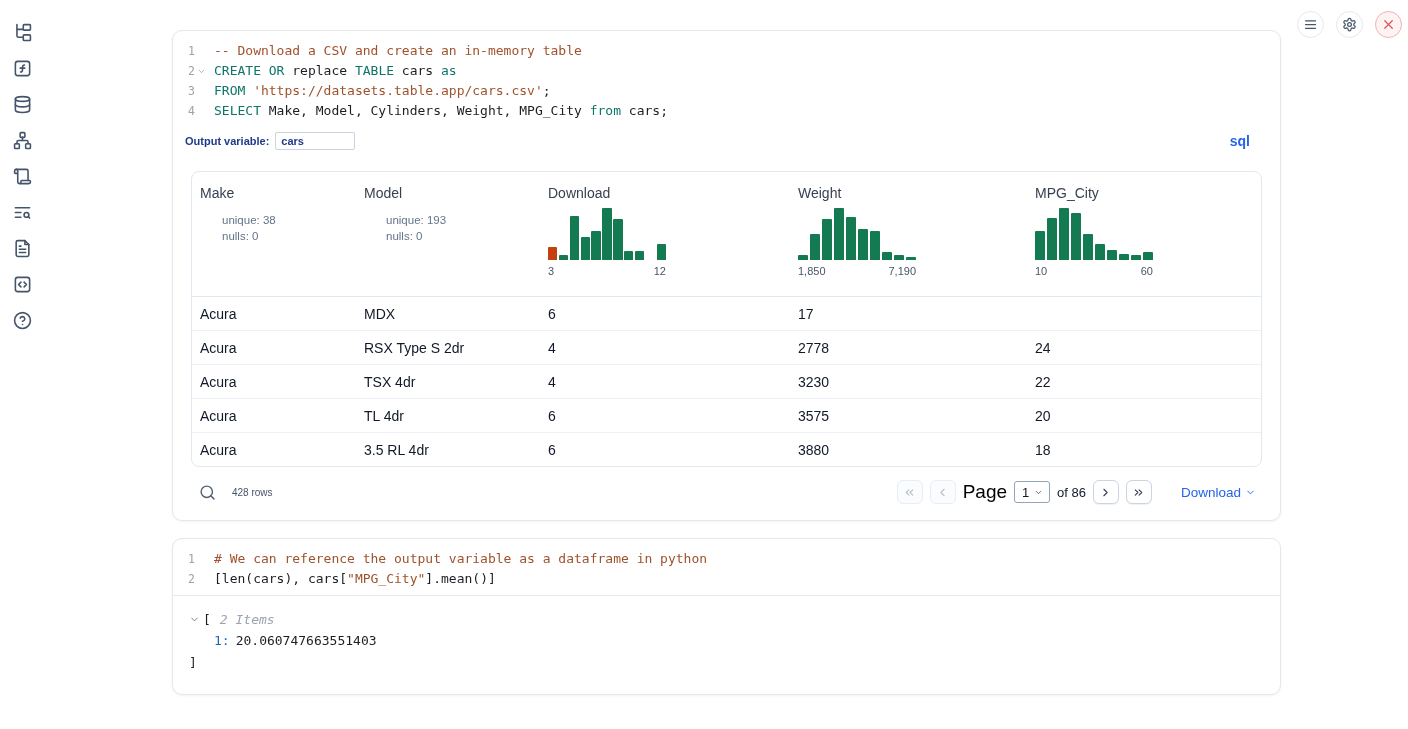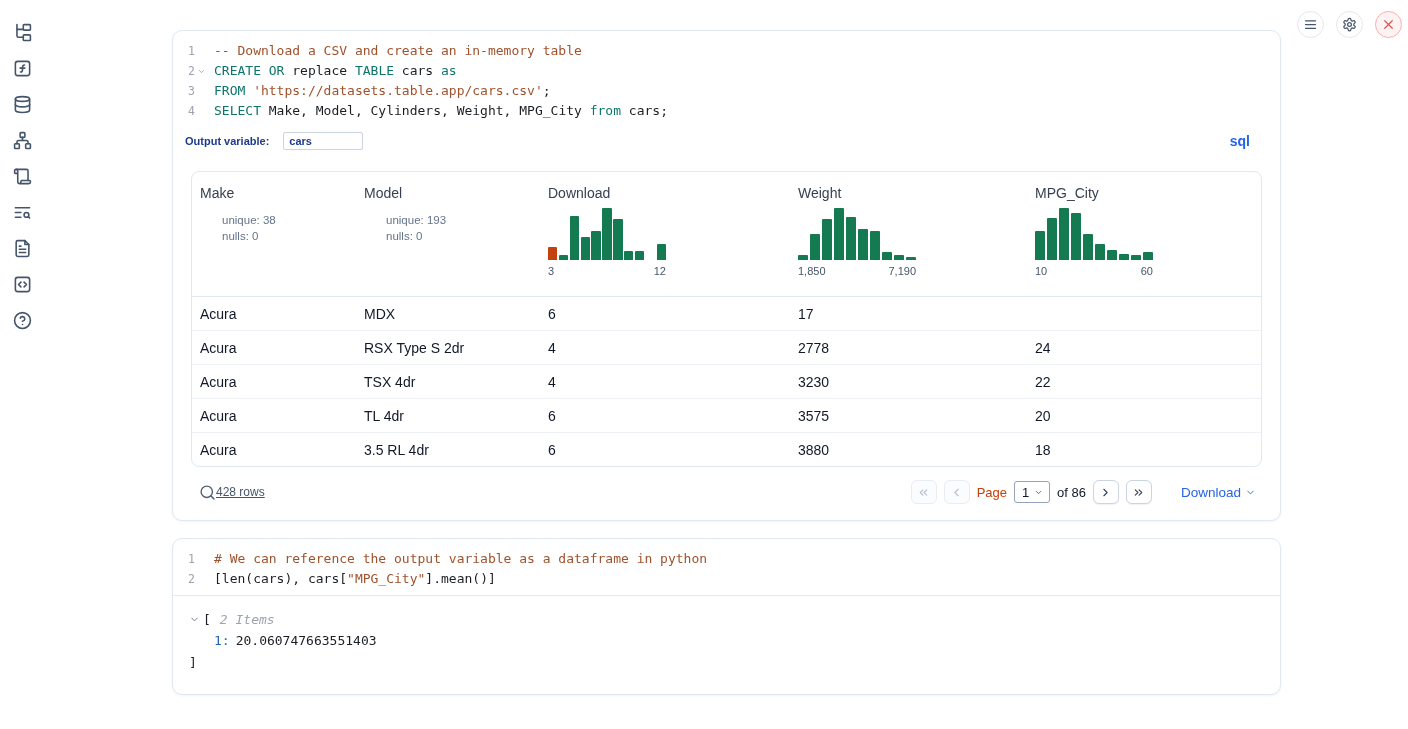--- a/index.html
+++ b/index.html
@@ -37,21 +37,21 @@
   .fold { width: 13px; flex: none; color: #8b95a5; display: flex; align-items: center;
     justify-content: center; }
   .fold .fold-ic { width: 9px; height: 9px; }
   .code-text { padding-left: 6px; white-space: pre; color: #1b1f24; }
   .tok-kw { color: #0e7569; }
   .tok-comment { color: #a0522d; }
   .tok-str { color: #a0522d; }
   .tok-plain { color: #1b1f24; }
 
   
-  .outvar-bar { display: flex; align-items: center; gap: 14px; padding: 5px 30px 7px 12px; }
+  .outvar-bar { display: flex; align-items: center; gap: 6px; padding: 5px 30px 7px 12px; }
   .outvar-label { font-size: 11px; font-weight: 700; color: #1e3a8a; }
   .outvar-input { width: 80px; height: 18px; border: 1px solid #cbd5e1; border-radius: 2px;
     font-size: 11px; font-weight: 700; color: #1e3a8a; padding: 0 5px;
     font-family: "Liberation Sans", sans-serif; outline: none; }
   .lang-badge { margin-left: auto; font-size: 14px; font-weight: 700; color: #2563eb; }
 
   
   .table-wrap { margin: 14px 18px 0; border: 1px solid #e2e8f0; border-radius: 8px;
     overflow: hidden; }
   .t-grid { display: grid; grid-template-columns: 164px 184px 250px 237px 1fr; }
@@ -67,29 +67,29 @@
   .hist-range { display: flex; justify-content: space-between; font-size: 11px;
     color: #475569; margin-top: 5px; }
   .t-row + .t-row { border-top: 1px solid #edf1f5; }
   .t-body .t-row:first-child { border-top: none; }
   .td-cell { height: 33px; display: flex; align-items: center; padding: 0 8px;
     font-size: 14px; color: #111827; }
 
   
   .table-footer { display: flex; align-items: center; padding: 13px 24px 16px 26px; }
   .search-btn { width: 17px; height: 17px; color: #52606f; cursor: pointer; flex: none; }
-  .row-count { font-size: 12px; color: #475569; text-decoration: underline; }
+  .row-count { margin-left: 16px; font-size: 10px; color: #475569; }
   .pager { margin-left: auto; display: flex; align-items: center; gap: 7px; }
   .pg-btn { width: 26px; height: 24px; border-radius: 6px; display: flex; align-items: center;
     justify-content: center; border: 1px solid #e8edf3; background: #fbfcfe;
     color: #b6bfcb; cursor: pointer; }
   .pg-btn.enabled { border-color: #cbd5e1; background: #fff; color: #334155;
     box-shadow: 0 1px 1px rgba(15,23,42,.06); }
   .pg-ic { width: 13px; height: 13px; }
-  .pg-label { font-size: 13px; color: #c2410c; }
+  .pg-label { font-size: 19px; color: #000000; }
   .pg-select { height: 22px; min-width: 36px; border: 1px solid #94a3b8; border-radius: 3px;
     display: flex; align-items: center; gap: 5px; padding: 0 4px 0 7px; font-size: 13px;
     color: #0f172a; cursor: pointer; background: #fff; }
   .sel-caret { width: 9px; height: 9px; color: #334155; }
   .pg-of { font-size: 13px; color: #0f172a; }
   .download { margin-left: 22px; display: flex; align-items: center; gap: 4px;
     color: #2563eb; font-size: 13.5px; cursor: pointer; }
   .dl-caret { width: 11px; height: 11px; }
 
   

